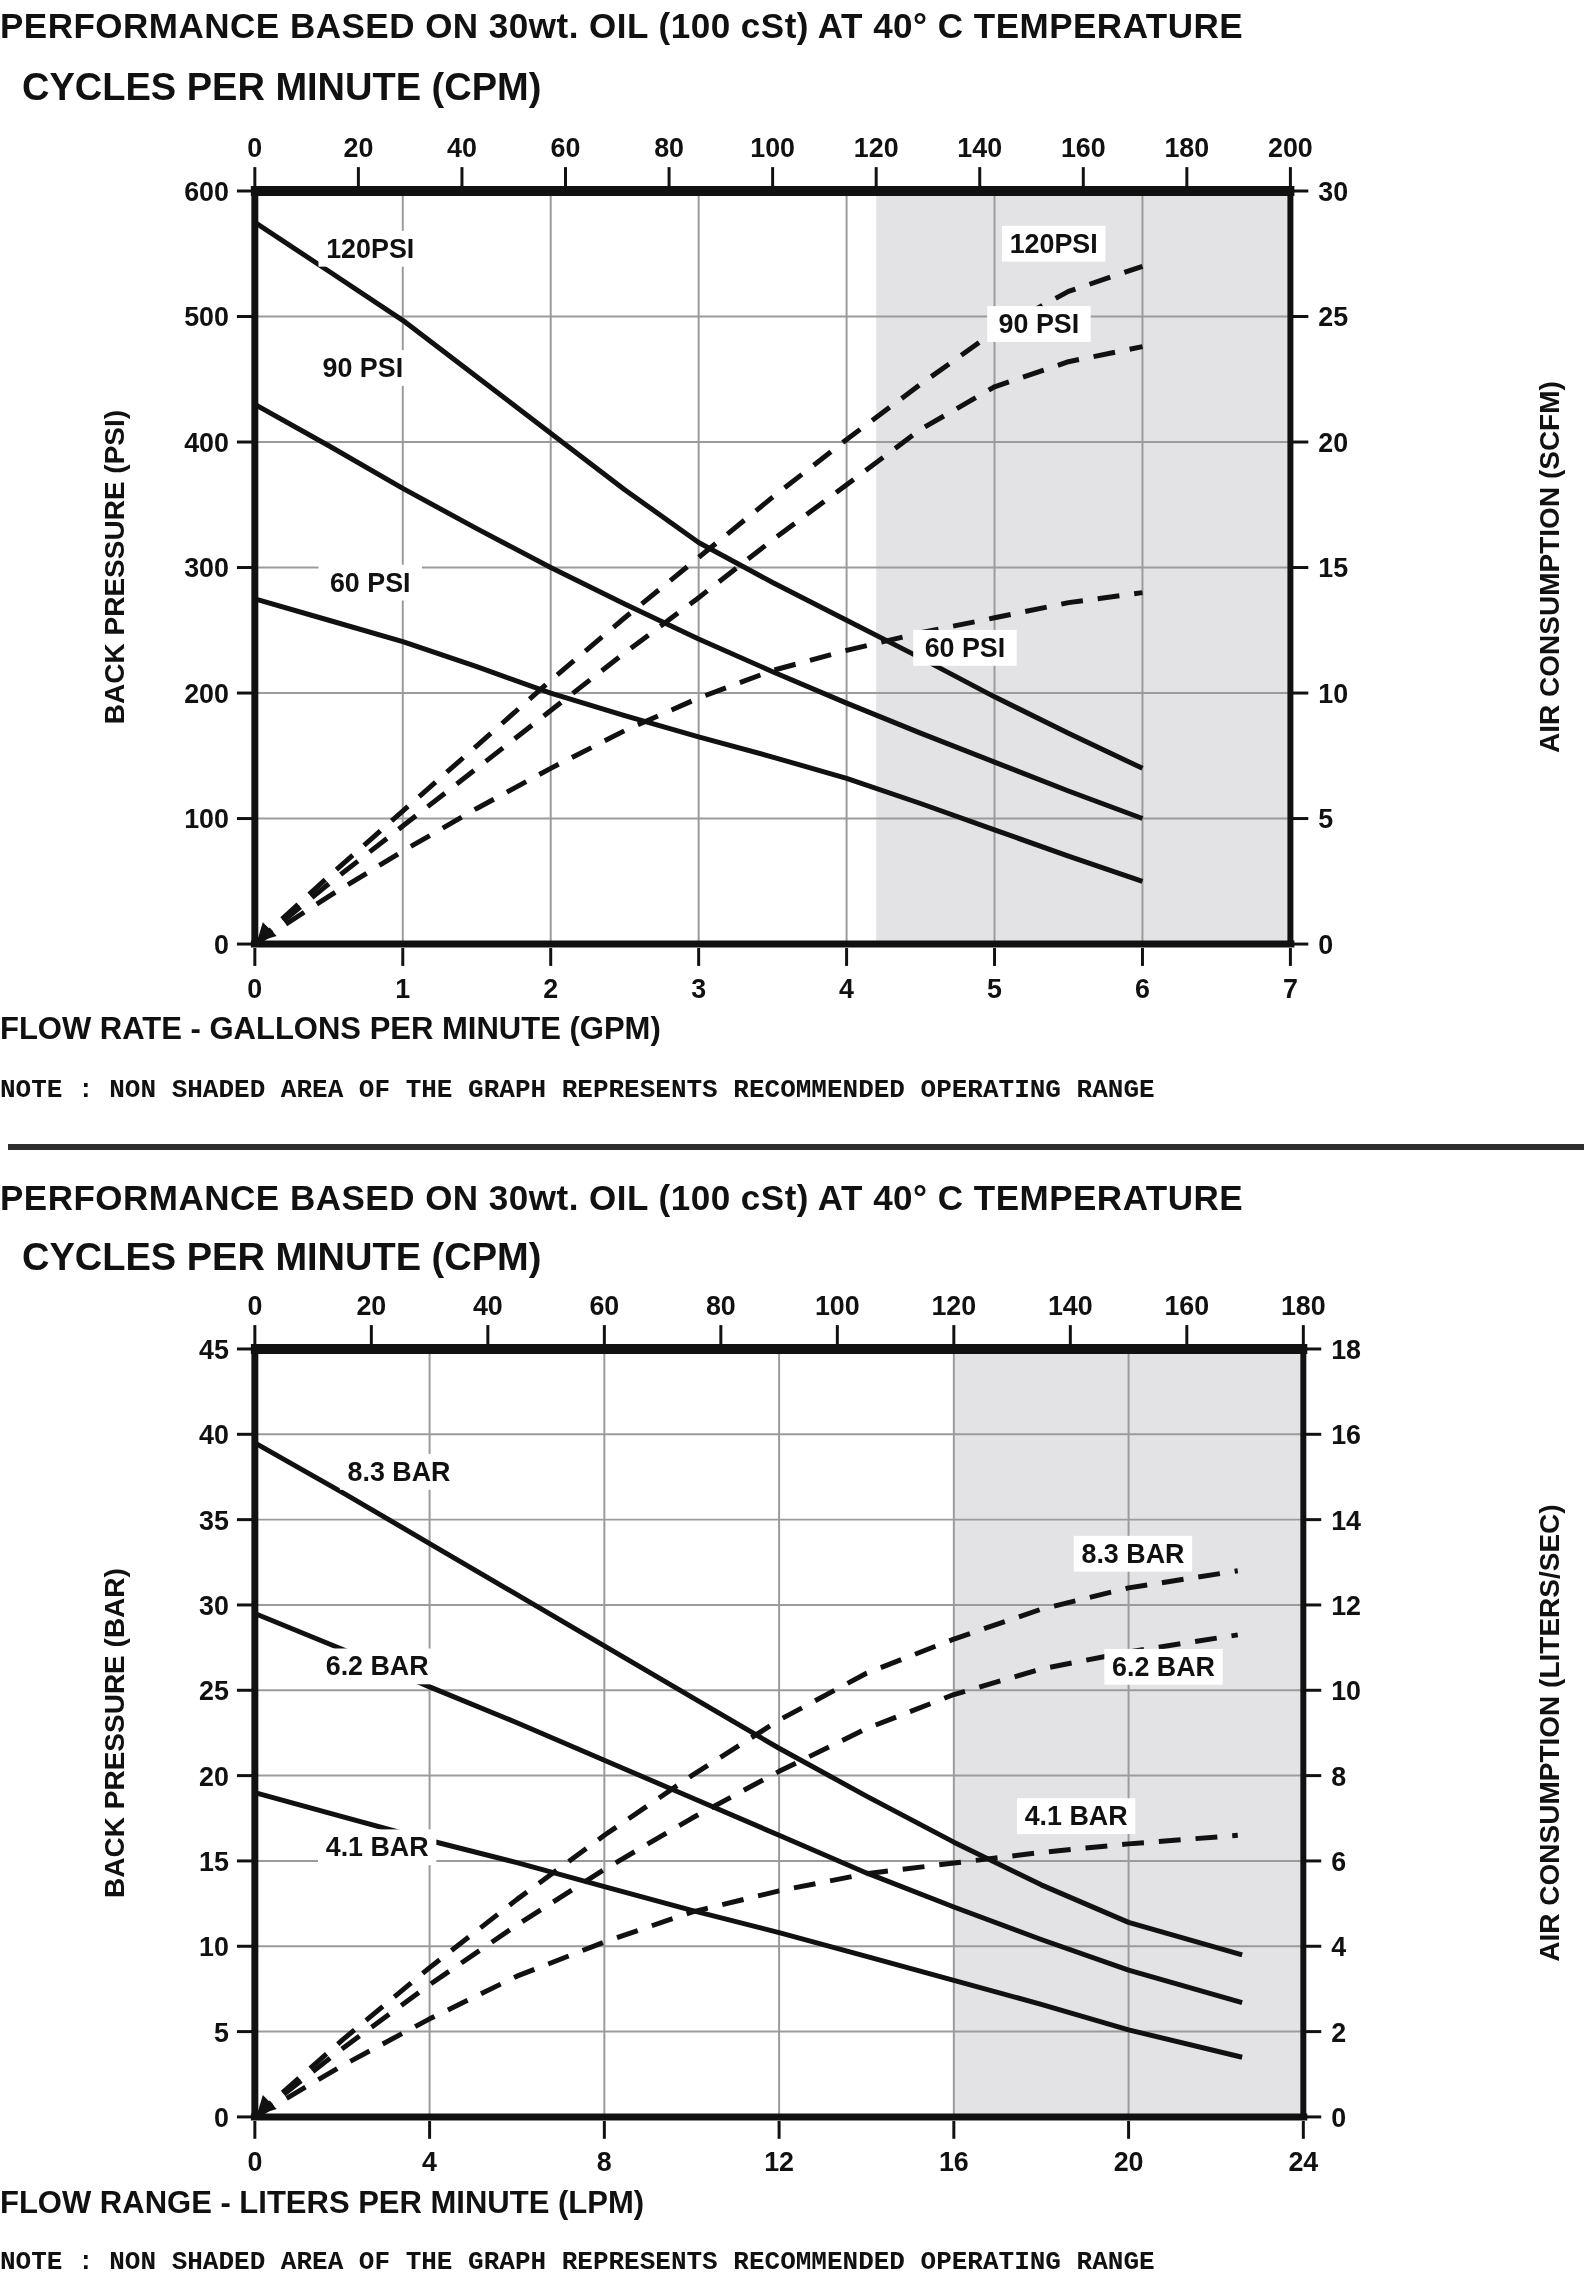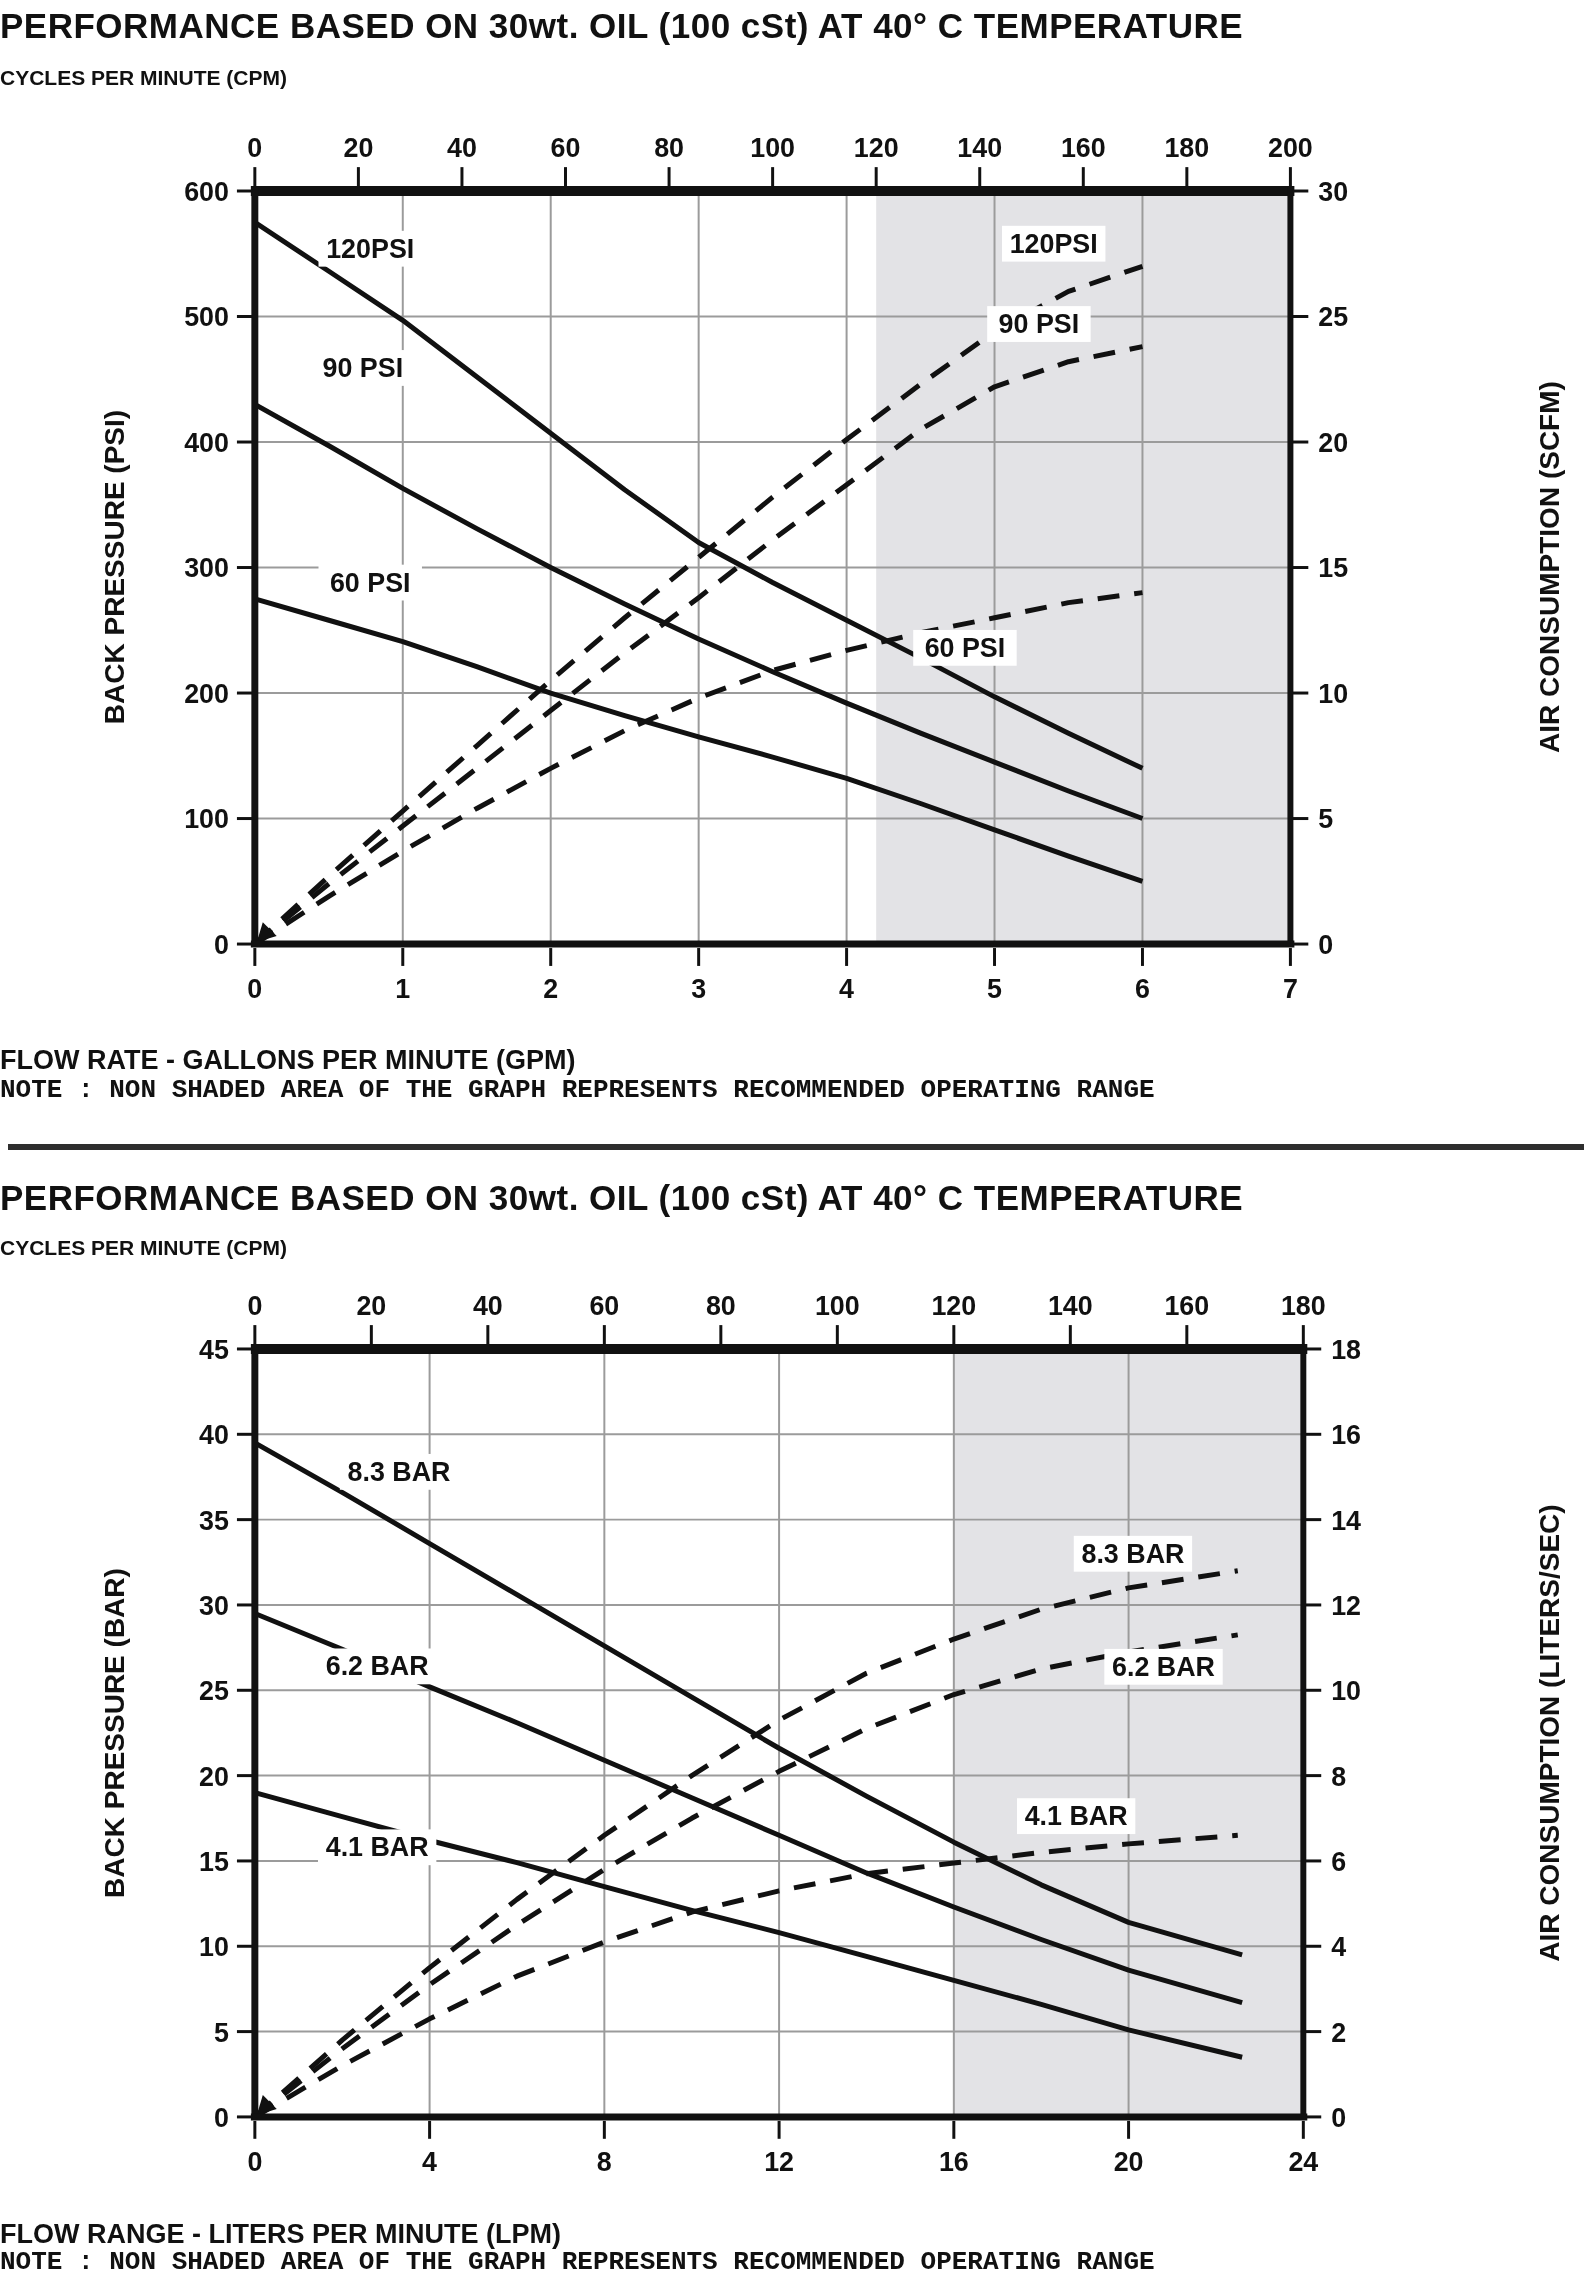--- a/index.html
+++ b/index.html
@@ -1,20 +1,20 @@
 <!DOCTYPE html>
 <html><head>
 <meta charset="utf-8">
 <style>
   html,body{margin:0;padding:0;background:#ffffff;}
   body{width:1592px;height:2292px;position:relative;font-family:"Liberation Sans",sans-serif;overflow:hidden;}
   .txt{position:absolute;left:0;width:1544px;text-align:left;font-weight:bold;color:#111;}
   .title{font-size:35px;letter-spacing:0.5px;}
-  .axis-top-label{font-size:21px;}
-  .x-label{font-size:27px;margin-top:34px;}
+  .axis-top-label{font-size:38px;padding-left:22px;}
+  .x-label{font-size:31px;}
   .note{font-size:26px;font-family:Liberation Mono, monospace;}
   .side-label{position:absolute;width:756px;height:36px;text-align:center;font-weight:bold;font-size:28px;color:#111;transform:rotate(-90deg);}
   .separator{position:absolute;left:8px;width:1576px;height:6px;background:#2e2e2e;}
   svg{position:absolute;left:0;}
   svg text{font-family:"Liberation Sans",sans-serif;font-weight:bold;fill:#111;}
 </style>
 </head>
 <body>
 
 <div class="txt title" style="top:6px;">PERFORMANCE  BASED ON 30wt. OIL (100 cSt) AT 40° C TEMPERATURE</div>

